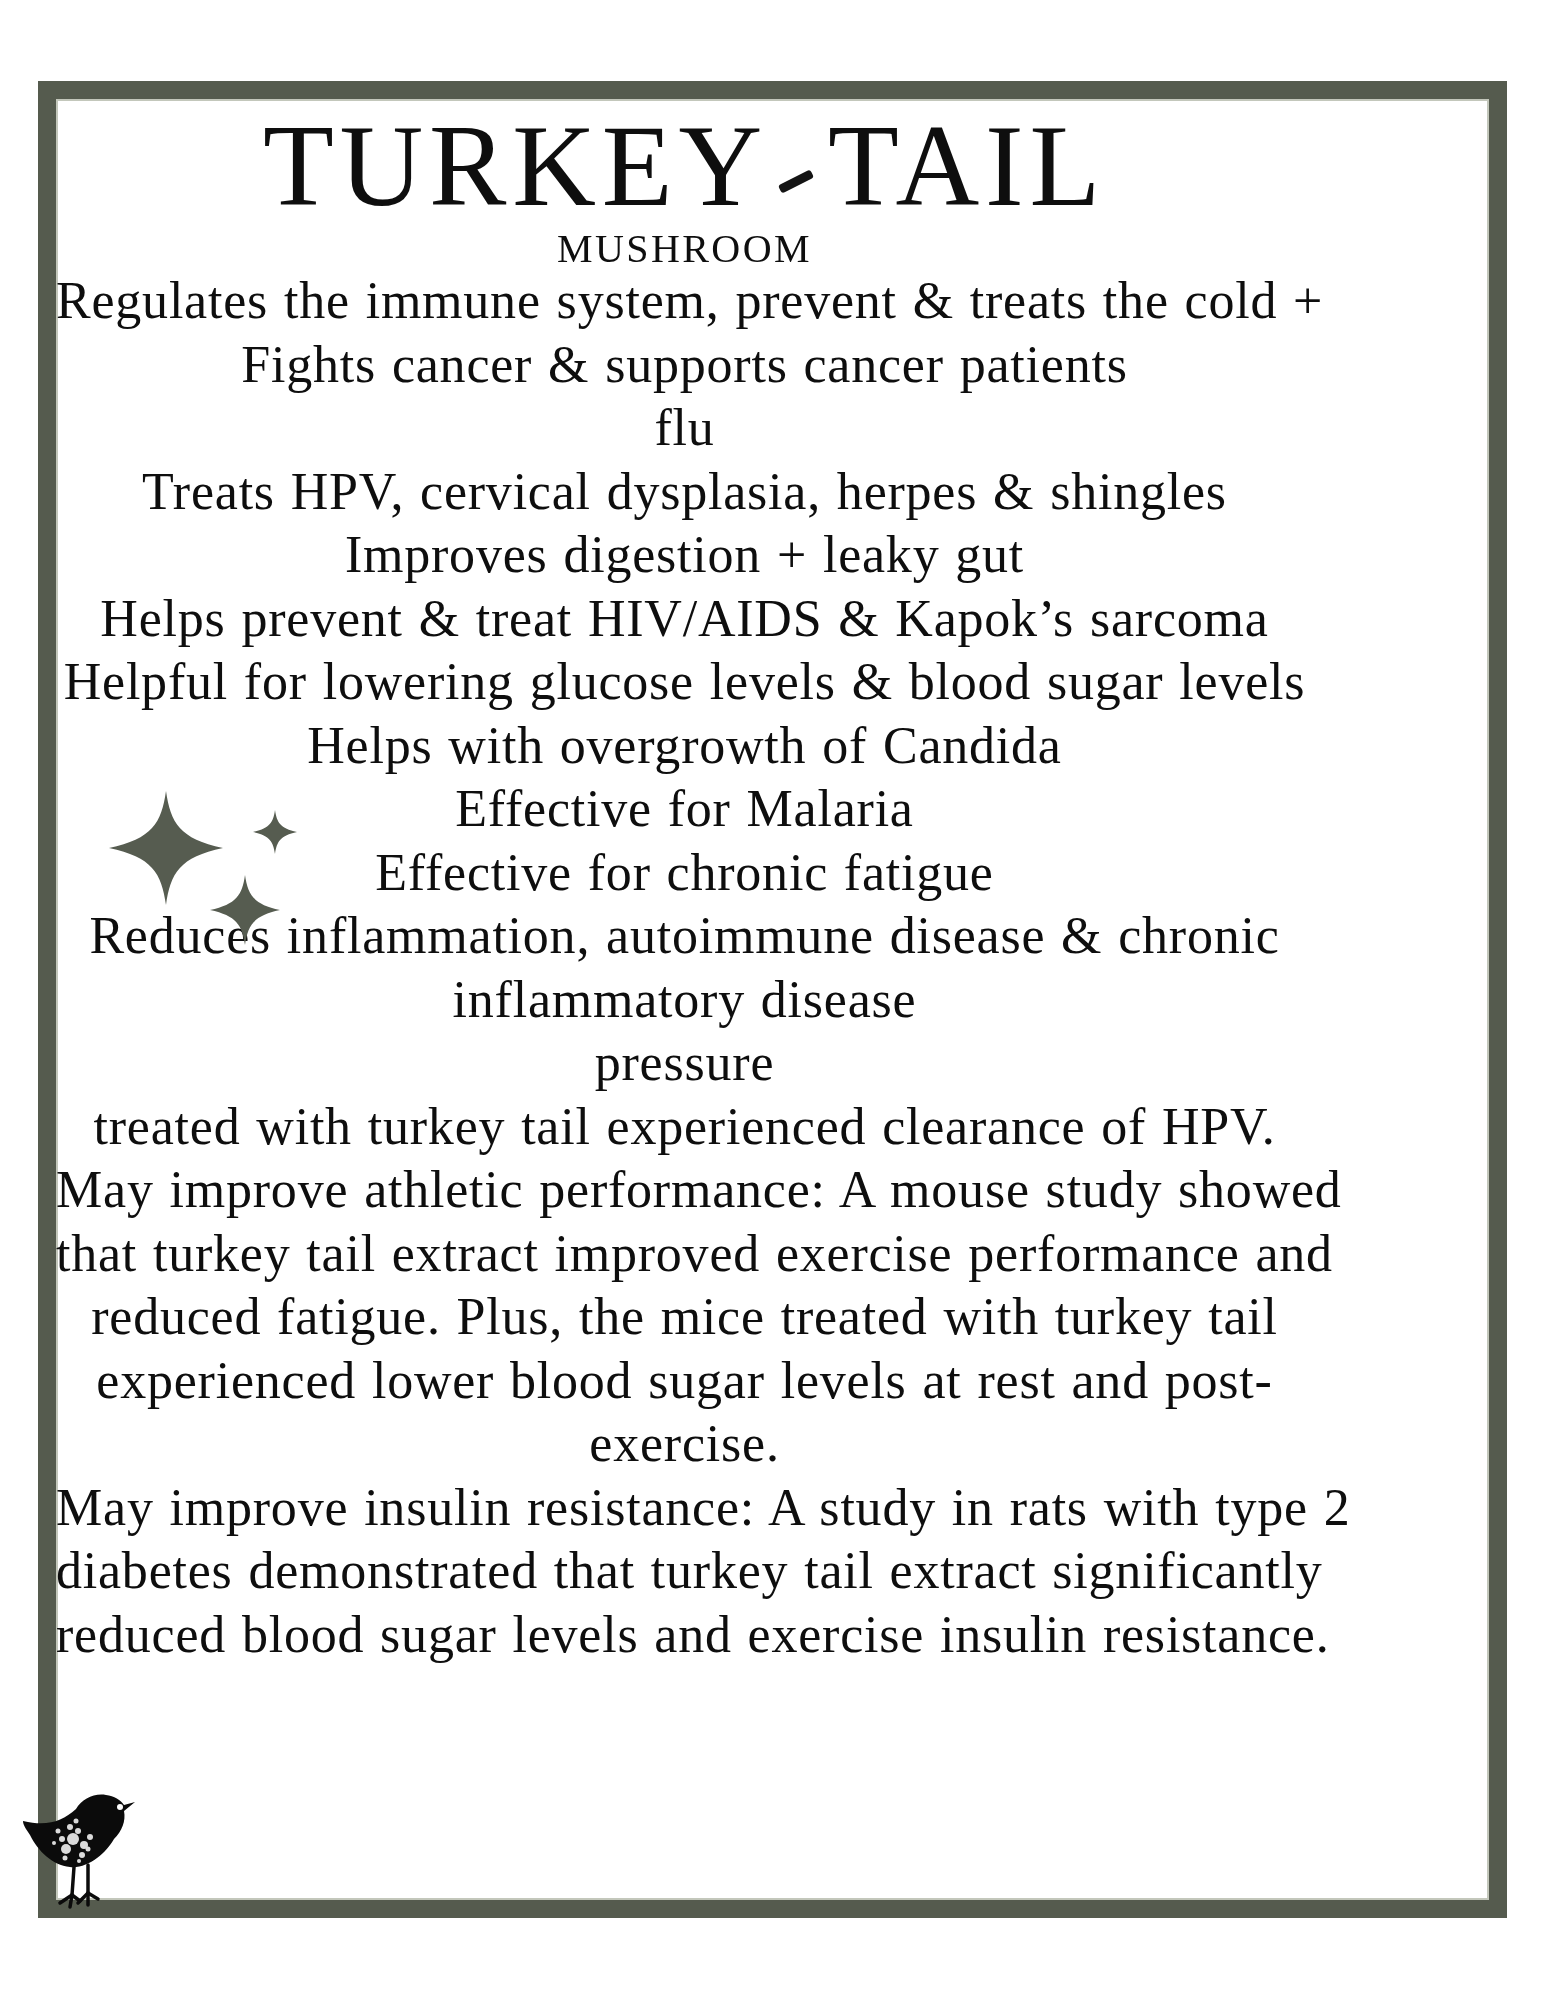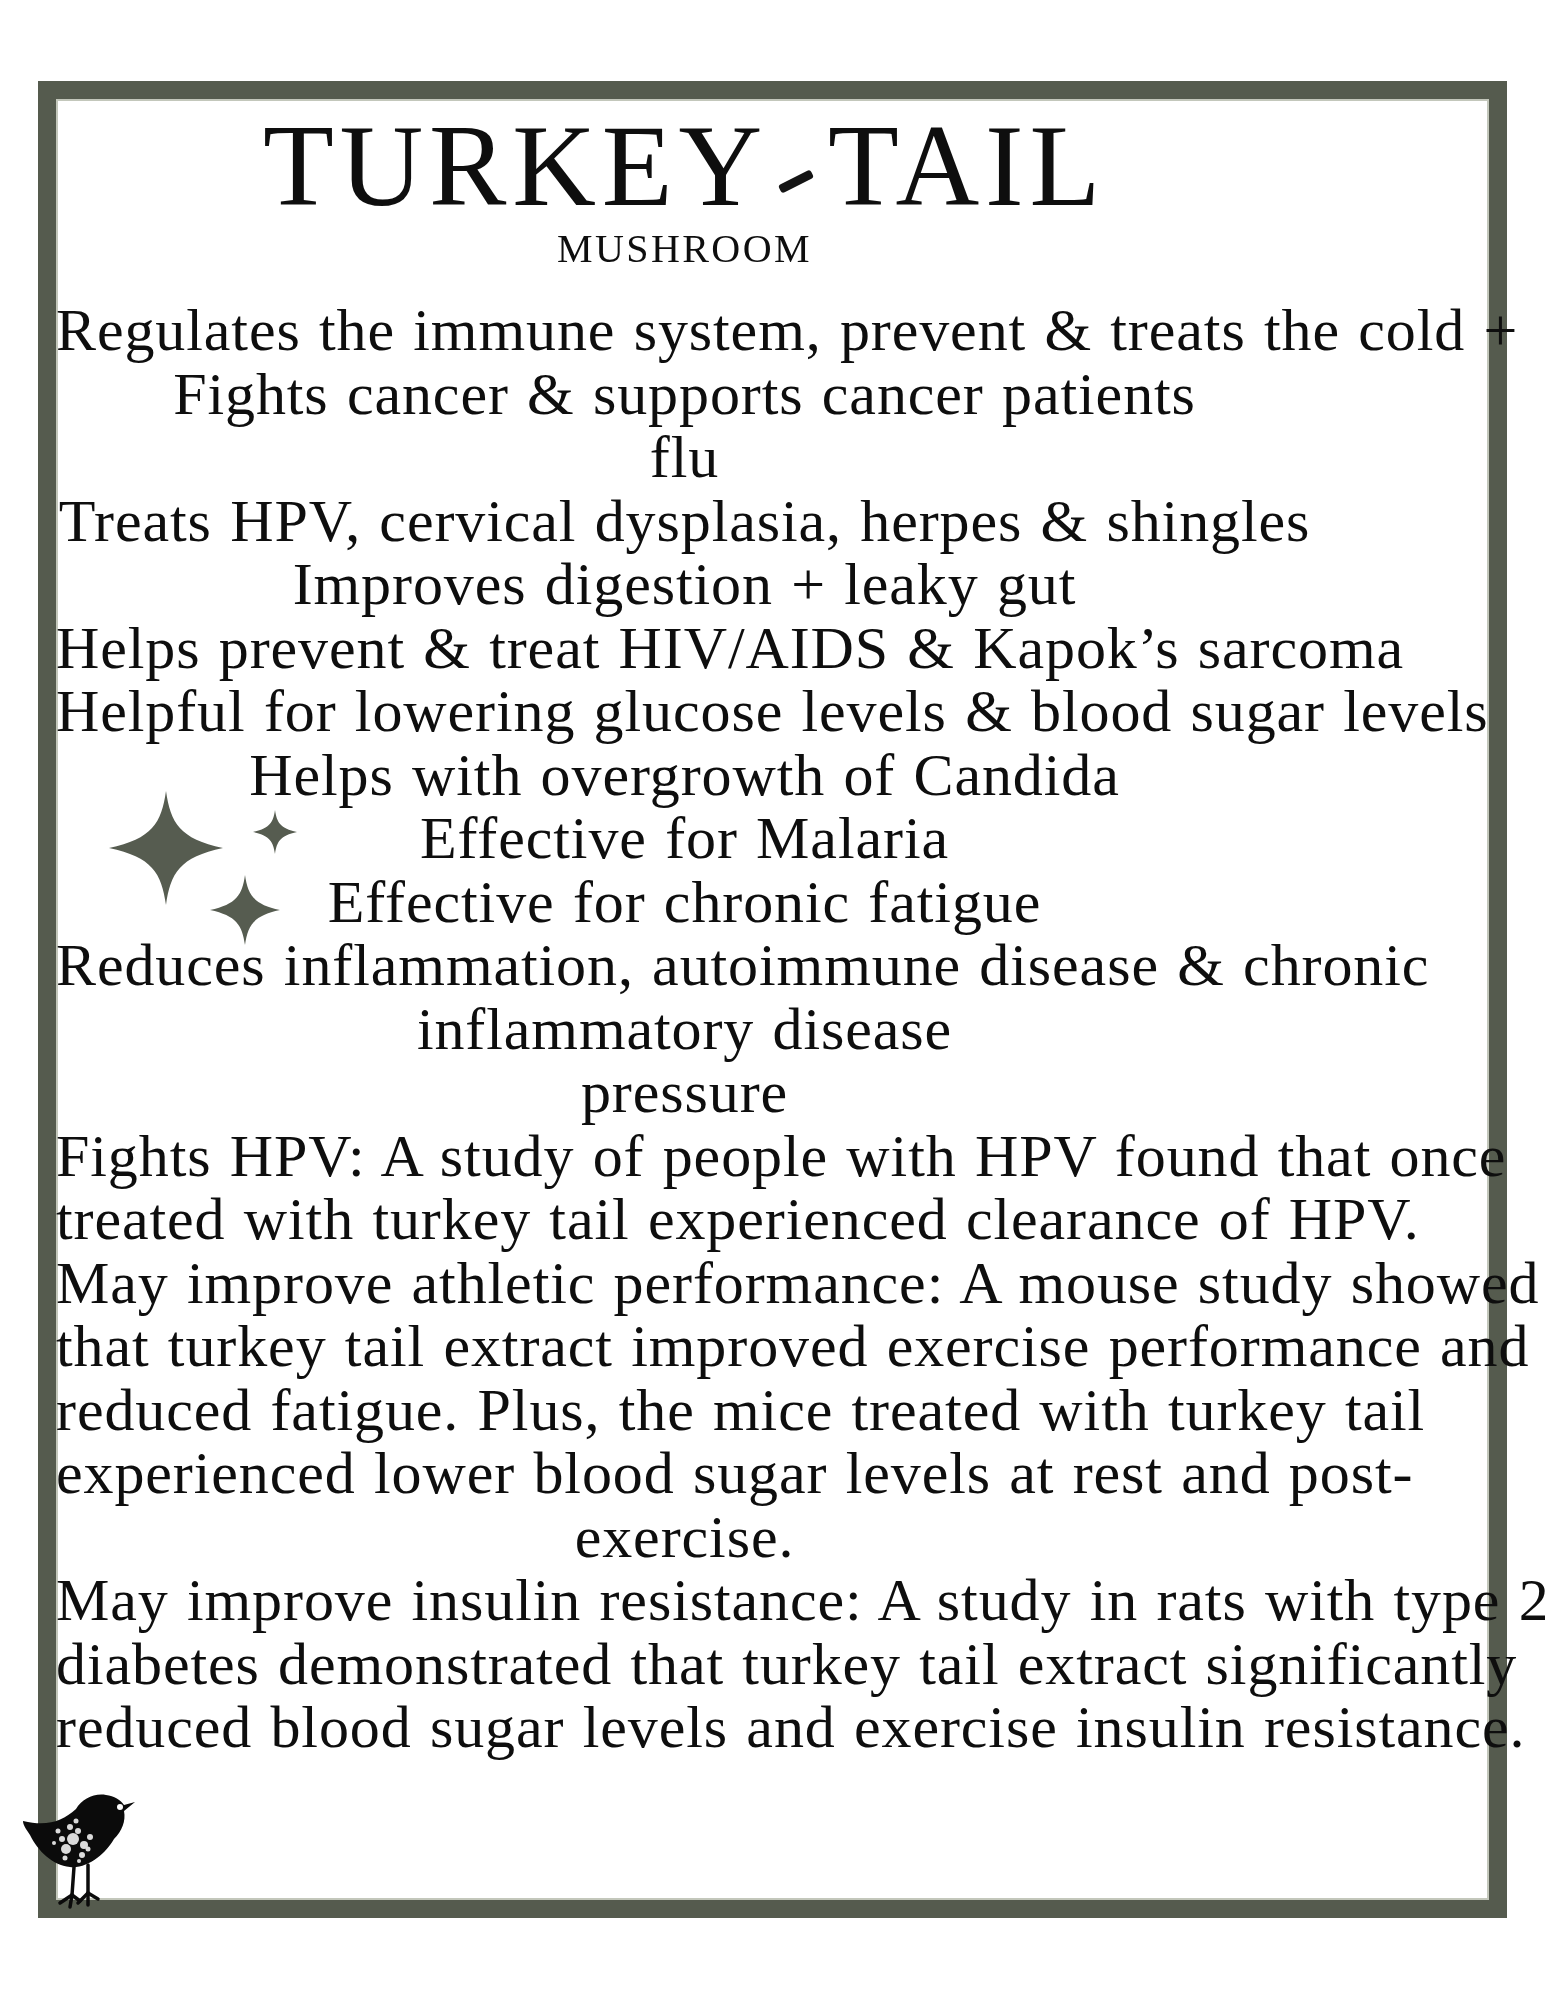--- a/index.html
+++ b/index.html
@@ -37,22 +37,21 @@
   .title-hyphen{
     display:inline-block;width:36px;height:9px;margin:0 14px 0 10px;
     background:#141414;border-radius:3px;
     transform:rotate(-27deg);vertical-align:0.16em;
   }
   .subtitle{
     margin-top:5px;
     font-size:40px;line-height:1;letter-spacing:0.06em;font-weight:400;
   }
   .benefits{
-    margin-top:30px;
-    font-size:60px;letter-spacing:0.015em;word-spacing:0.04em;
+    font-size:52px;letter-spacing:0.015em;word-spacing:0.04em;
   }
   .benefit-line{
     line-height:63.5px;white-space:nowrap;
   }
   .sparkles{
     position:absolute;left:100px;top:780px;width:210px;height:175px;
     color:var(--sparkle);
   }
   .bird{
     position:absolute;left:16px;top:1791px;width:124px;height:124px;
@@ -78,21 +77,20 @@
       <div class="benefit-line">Treats HPV, cervical dysplasia, herpes &amp; shingles</div>
       <div class="benefit-line">Improves digestion + leaky gut</div>
       <div class="benefit-line">Helps prevent &amp; treat HIV/AIDS &amp; Kapok’s sarcoma</div>
       <div class="benefit-line">Helpful for lowering glucose levels &amp; blood sugar levels</div>
       <div class="benefit-line">Helps with overgrowth of Candida</div>
       <div class="benefit-line">Effective for Malaria</div>
       <div class="benefit-line">Effective for chronic fatigue</div>
       <div class="benefit-line">Reduces inflammation, autoimmune disease &amp; chronic</div>
       <div class="benefit-line">inflammatory disease</div>
       <div class="benefit-line">pressure</div>
-      <div class="benefit-line">Fights HPV: A study of people with HPV found that once</div>
       <div class="benefit-line">treated with turkey tail experienced clearance of HPV.</div>
       <div class="benefit-line">May improve athletic performance: A mouse study showed</div>
       <div class="benefit-line">that turkey tail extract improved exercise performance and</div>
       <div class="benefit-line">reduced fatigue. Plus, the mice treated with turkey tail</div>
       <div class="benefit-line">experienced lower blood sugar levels at rest and post-</div>
       <div class="benefit-line">exercise.</div>
       <div class="benefit-line">May improve insulin resistance: A study in rats with type 2</div>
       <div class="benefit-line">diabetes demonstrated that turkey tail extract significantly</div>
       <div class="benefit-line">reduced blood sugar levels and exercise insulin resistance.</div>
     </div>

